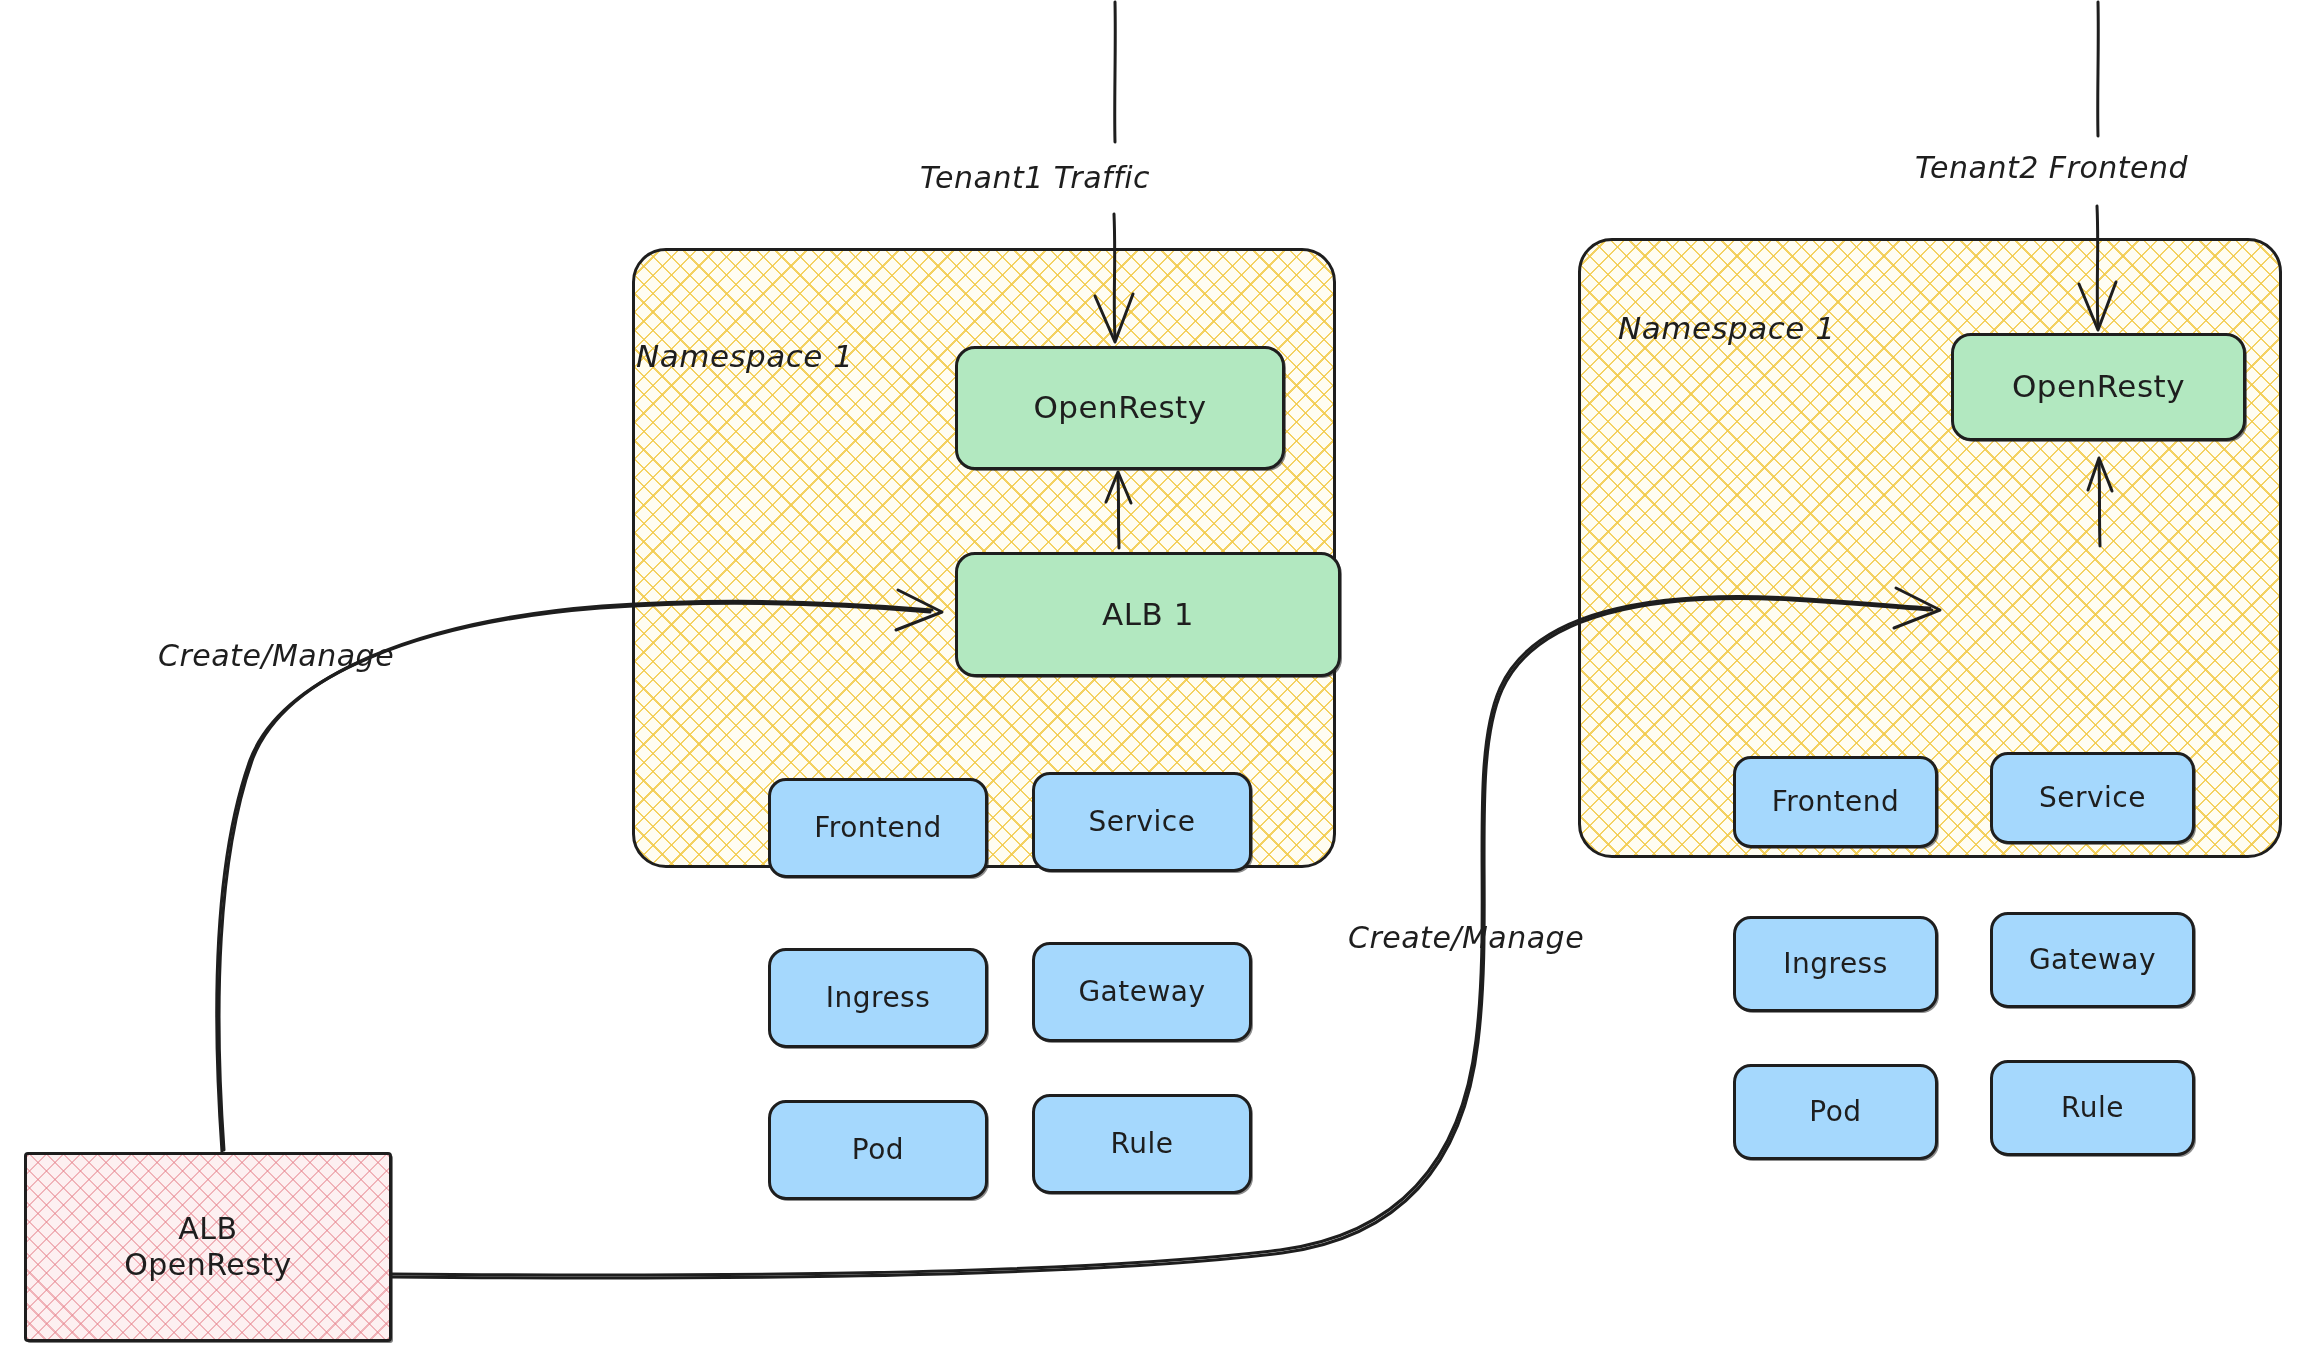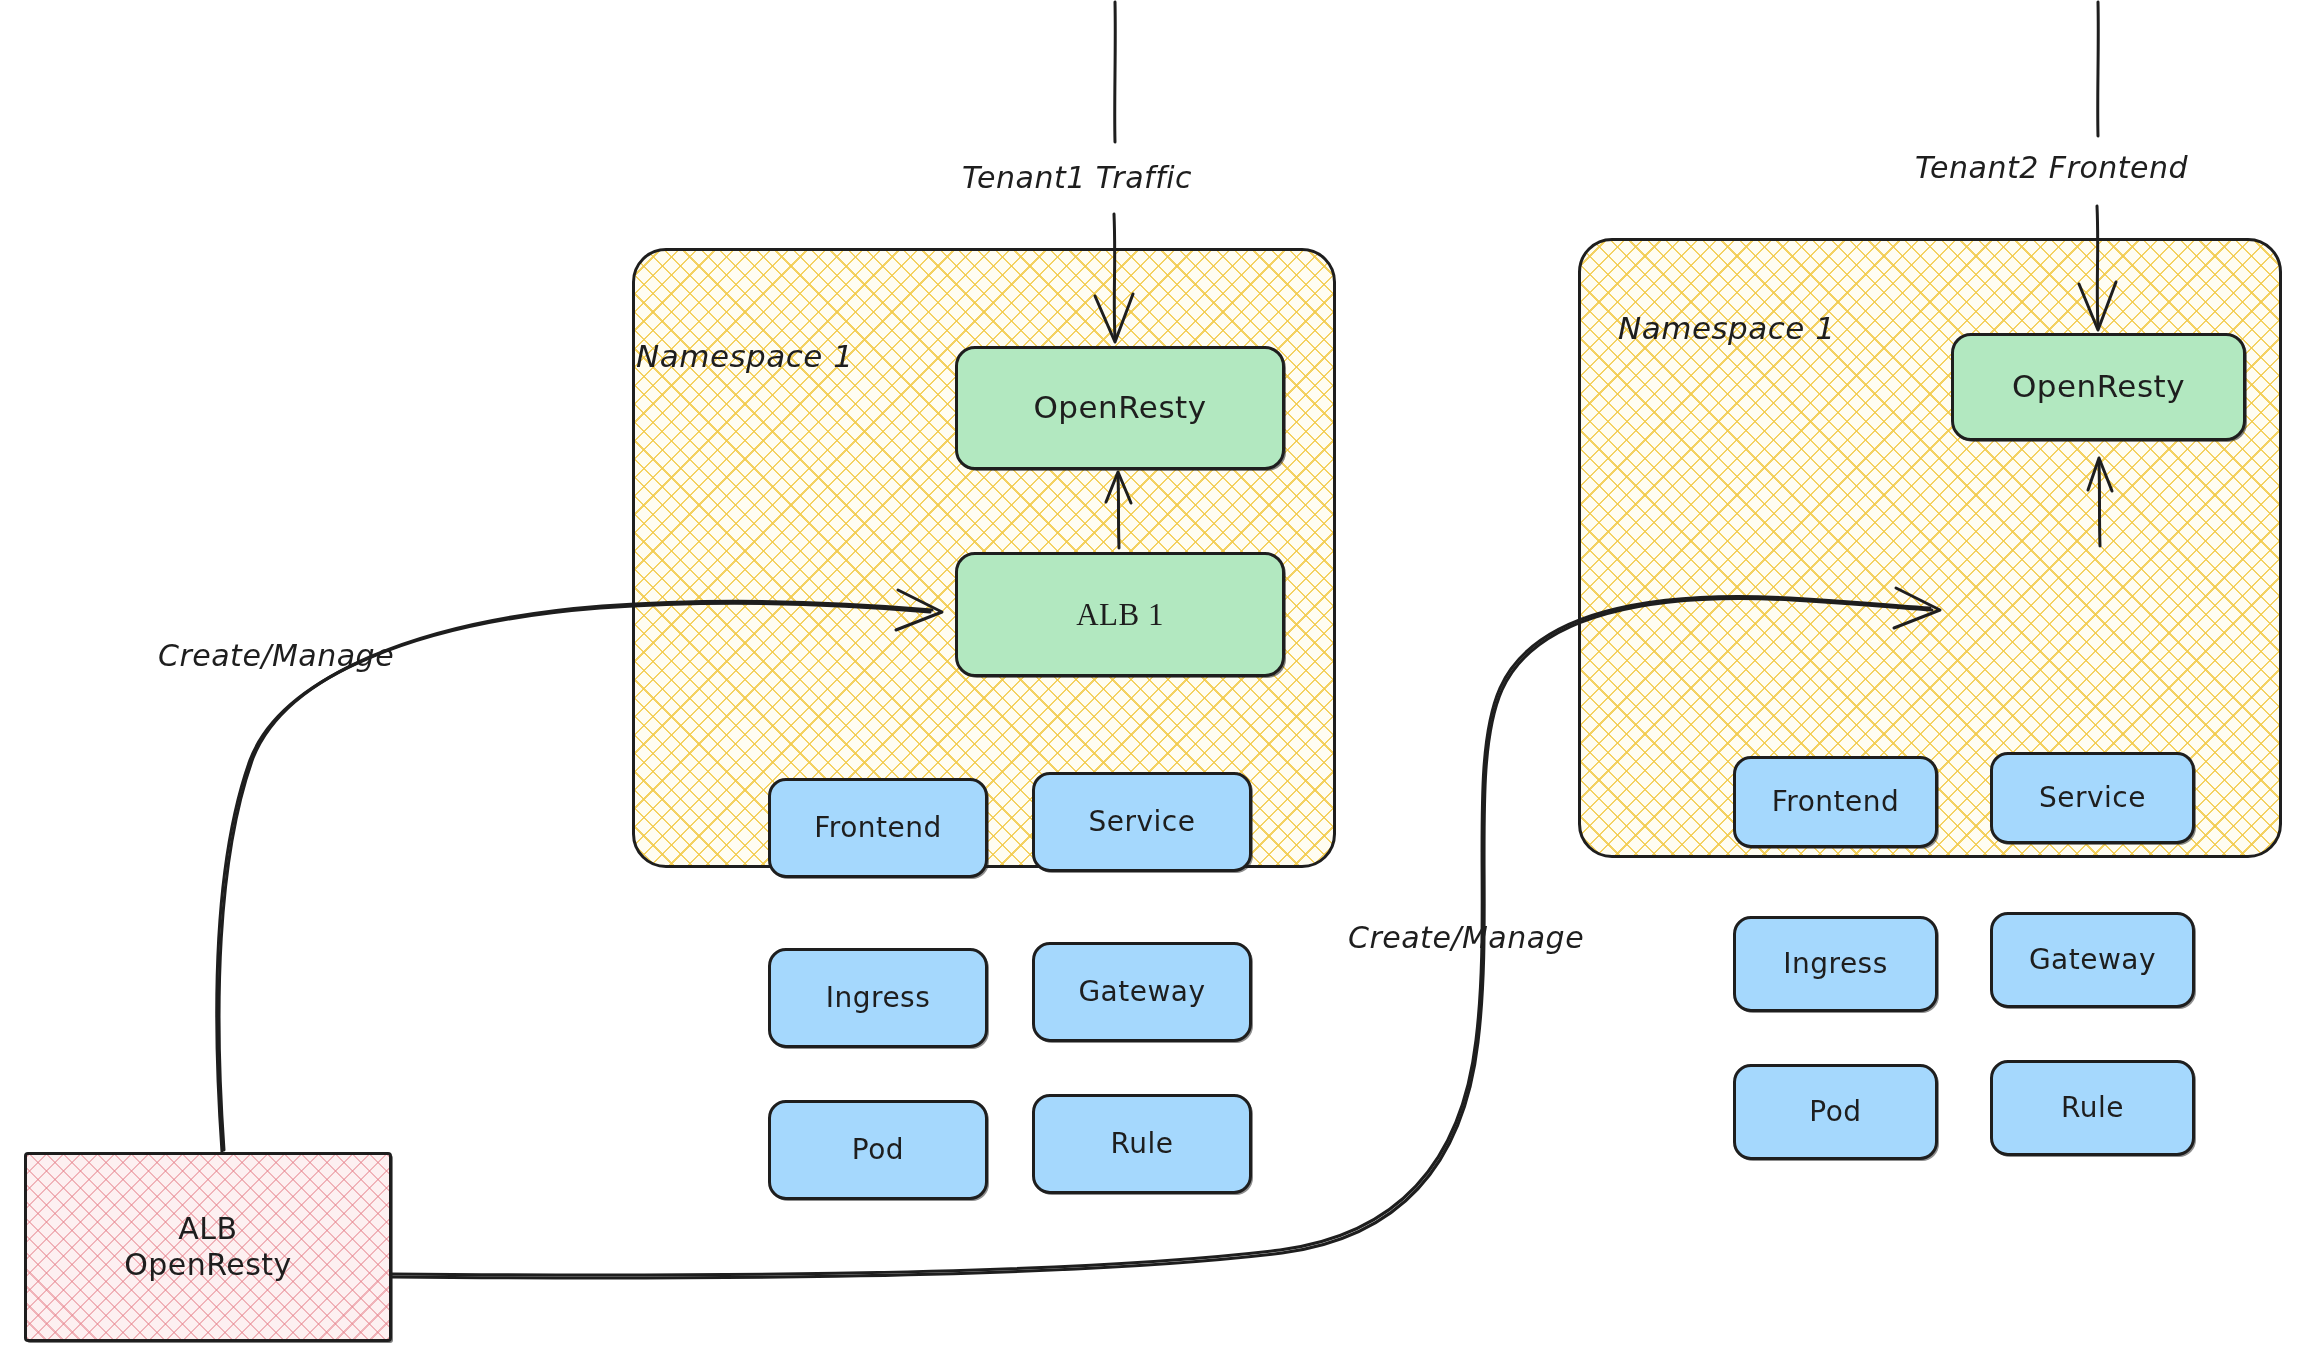--- a/index.html
+++ b/index.html
@@ -110,21 +110,21 @@
 <body>
 
 <div id="canvas">
 
   <div class="namespace" style="left:632px; top:248px; width:704px; height:620px;"></div>
 
   <div class="ns-label hand" style="left:636px; top:318px;margin-top:20px;">Namespace 1</div>
 
   <div class="node green hand" style="left:955px; top:346px; width:330px; height:124px;">OpenResty</div>
 
-  <div class="node green hand" style="left:955px; top:552px; width:330px; height:125px;font-family:Liberation Serif, serif;">ALB 1</div>
+  <div class="node green hand" style="left:955px; top:552px; width:386px; height:125px;">ALB 1</div>
 
   <div class="node blue hand" style="left:768px; top:778px; width:220px; height:100px;">Frontend</div>
   <div class="node blue hand" style="left:1032px; top:772px; width:220px; height:100px;">Service</div>
 
   <div class="node blue hand" style="left:768px; top:948px; width:220px; height:100px;">Ingress</div>
   <div class="node blue hand" style="left:1032px; top:942px; width:220px; height:100px;">Gateway</div>
 
   <div class="node blue hand" style="left:768px; top:1100px; width:220px; height:100px;">Pod</div>
   <div class="node blue hand" style="left:1032px; top:1094px; width:220px; height:100px;">Rule</div>
 
@@ -142,21 +142,21 @@
   <div class="node blue hand" style="left:1990px; top:912px; width:205px; height:96px;">Gateway</div>
 
   <div class="node blue hand" style="left:1733px; top:1064px; width:205px; height:96px;">Pod</div>
   <div class="node blue hand" style="left:1990px; top:1060px; width:205px; height:96px;">Rule</div>
 
   <div class="node pink hand" style="left:24px; top:1152px; width:368px; height:190px;">
     <span>ALB</span>
     <span>OpenResty</span>
   </div>
 
-  <div class="edge-label hand" style="left:962px; top:160px;">Tenant1 Traffic</div>
+  <div class="edge-label hand" style="left:920px; top:160px;">Tenant1 Traffic</div>
 
   <div class="edge-label hand" style="left:1915px; top:150px;">Tenant2 Frontend</div>
 
   <div class="edge-label hand" style="left:158px; top:638px;">Create/Manage</div>
 
   <div class="edge-label hand" style="left:1348px; top:920px;">Create/Manage</div>
 
   <svg id="wires" viewBox="0 0 2305 1364">
 
     <g>

